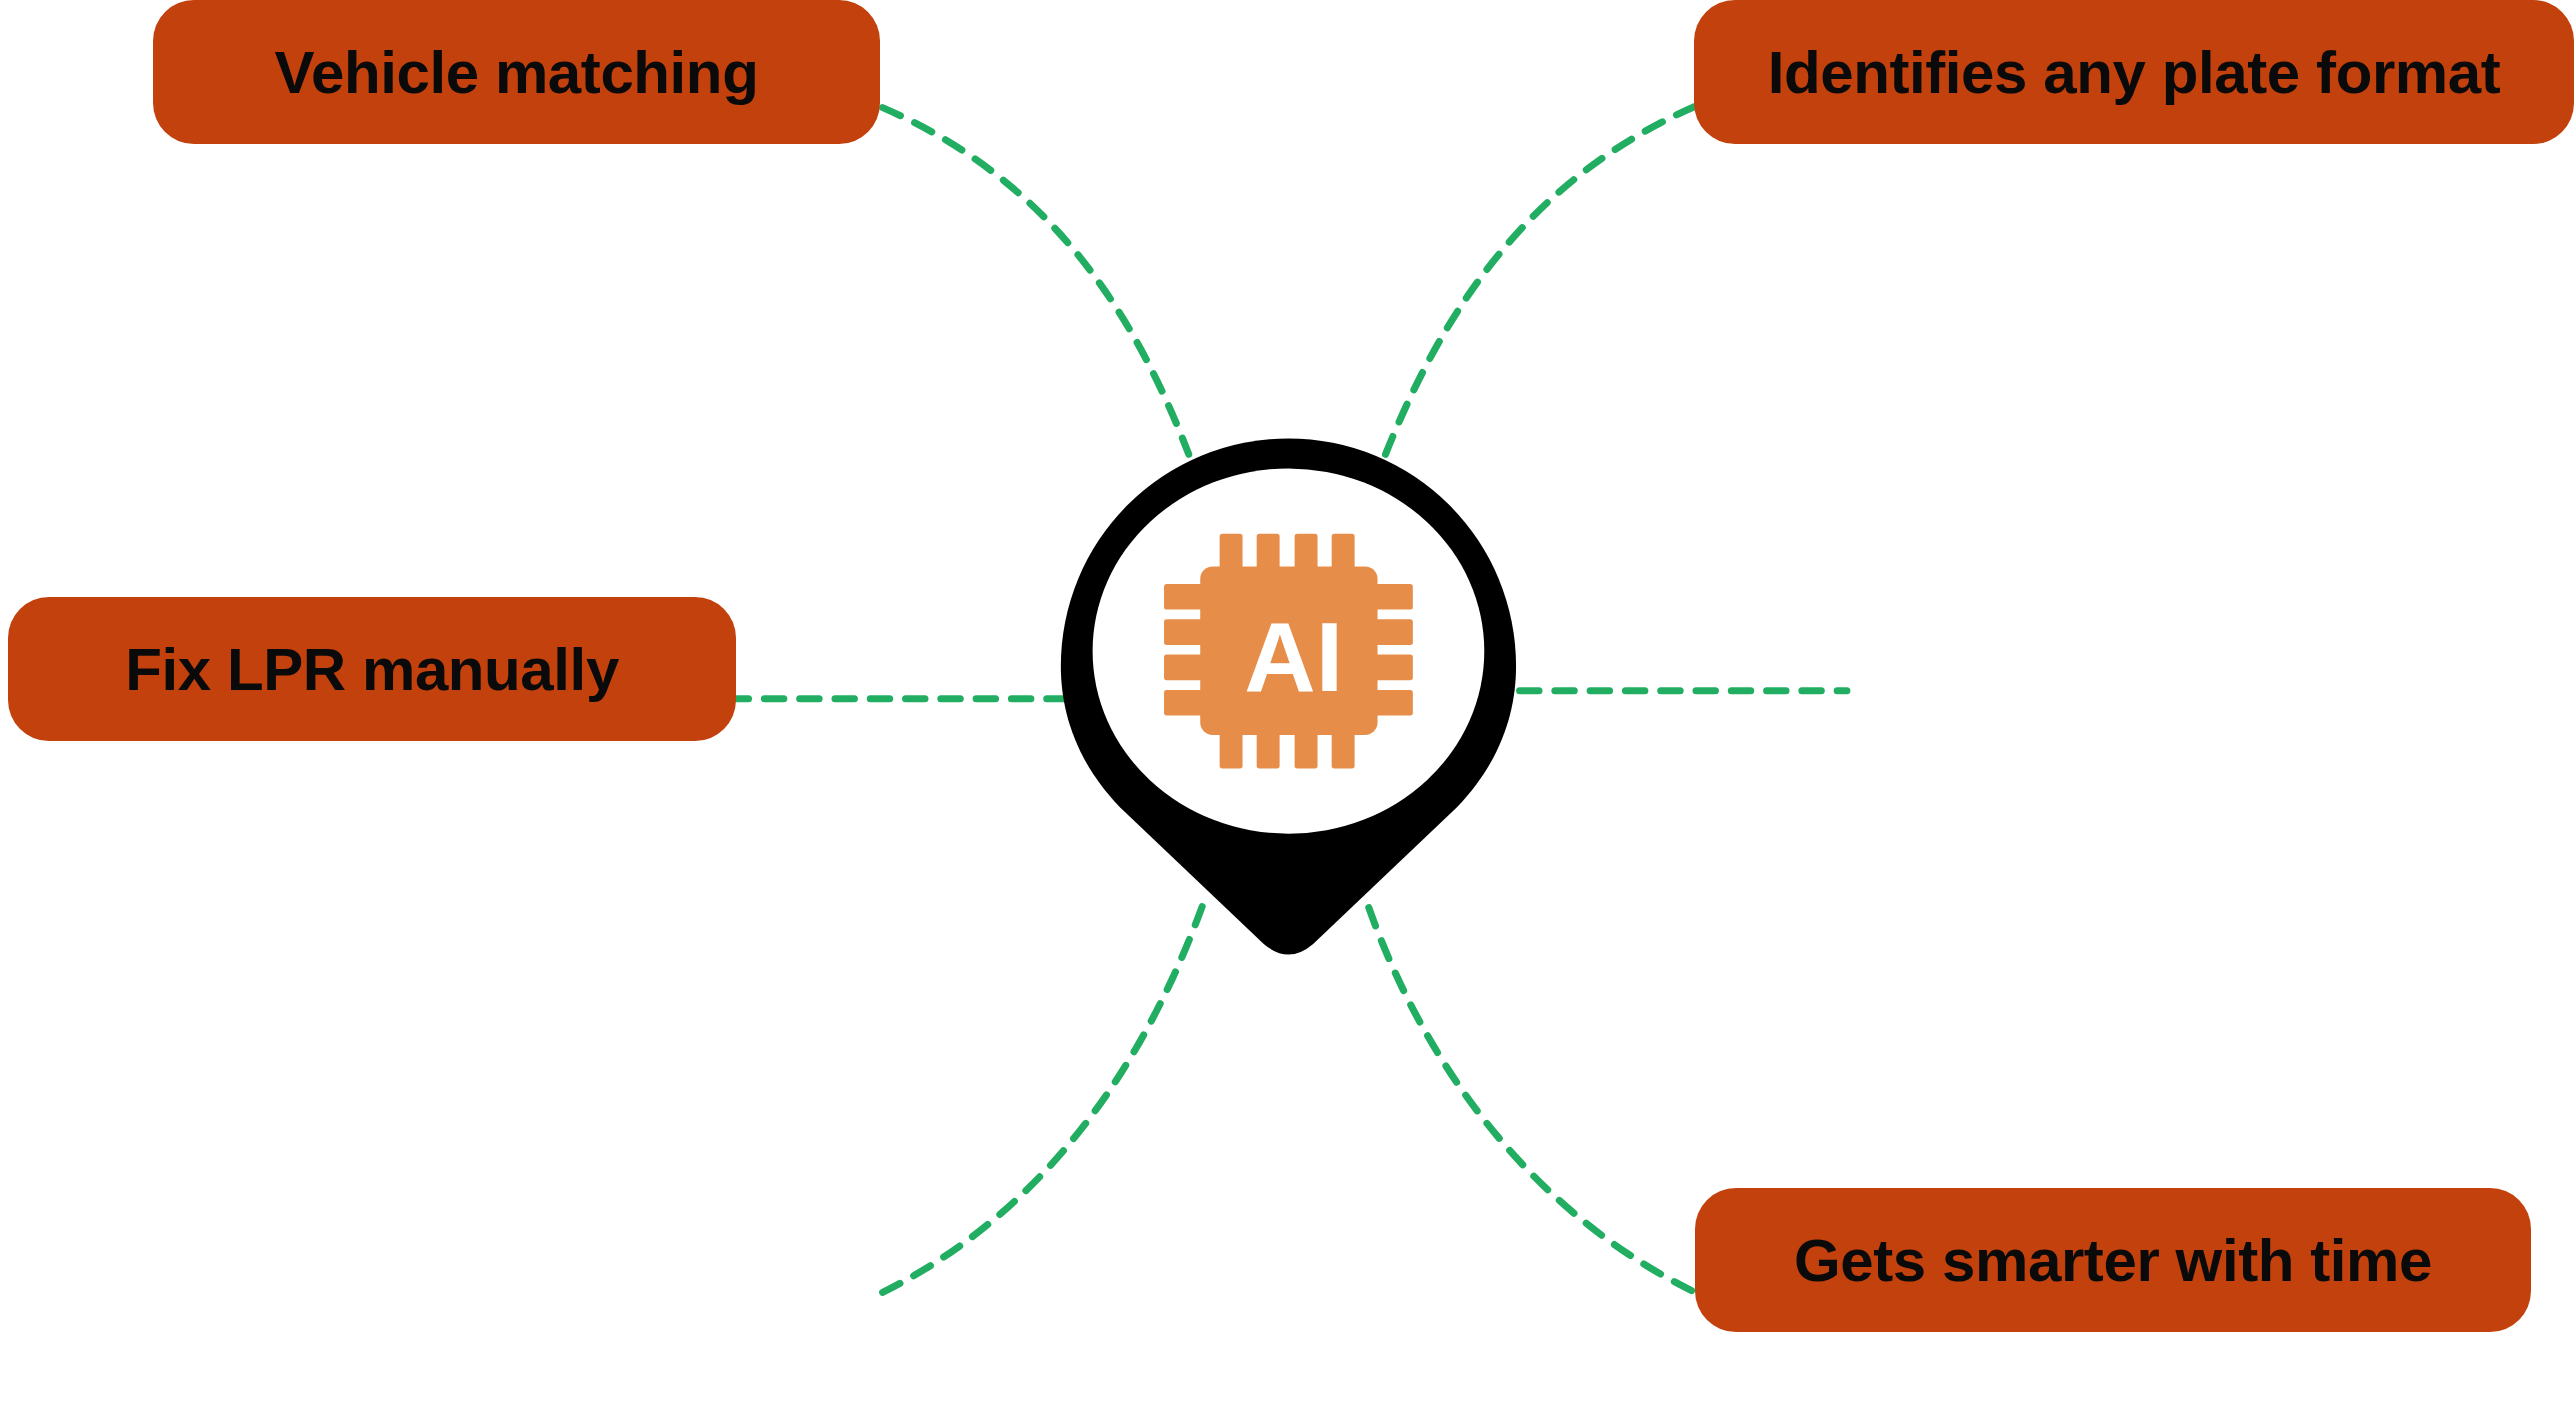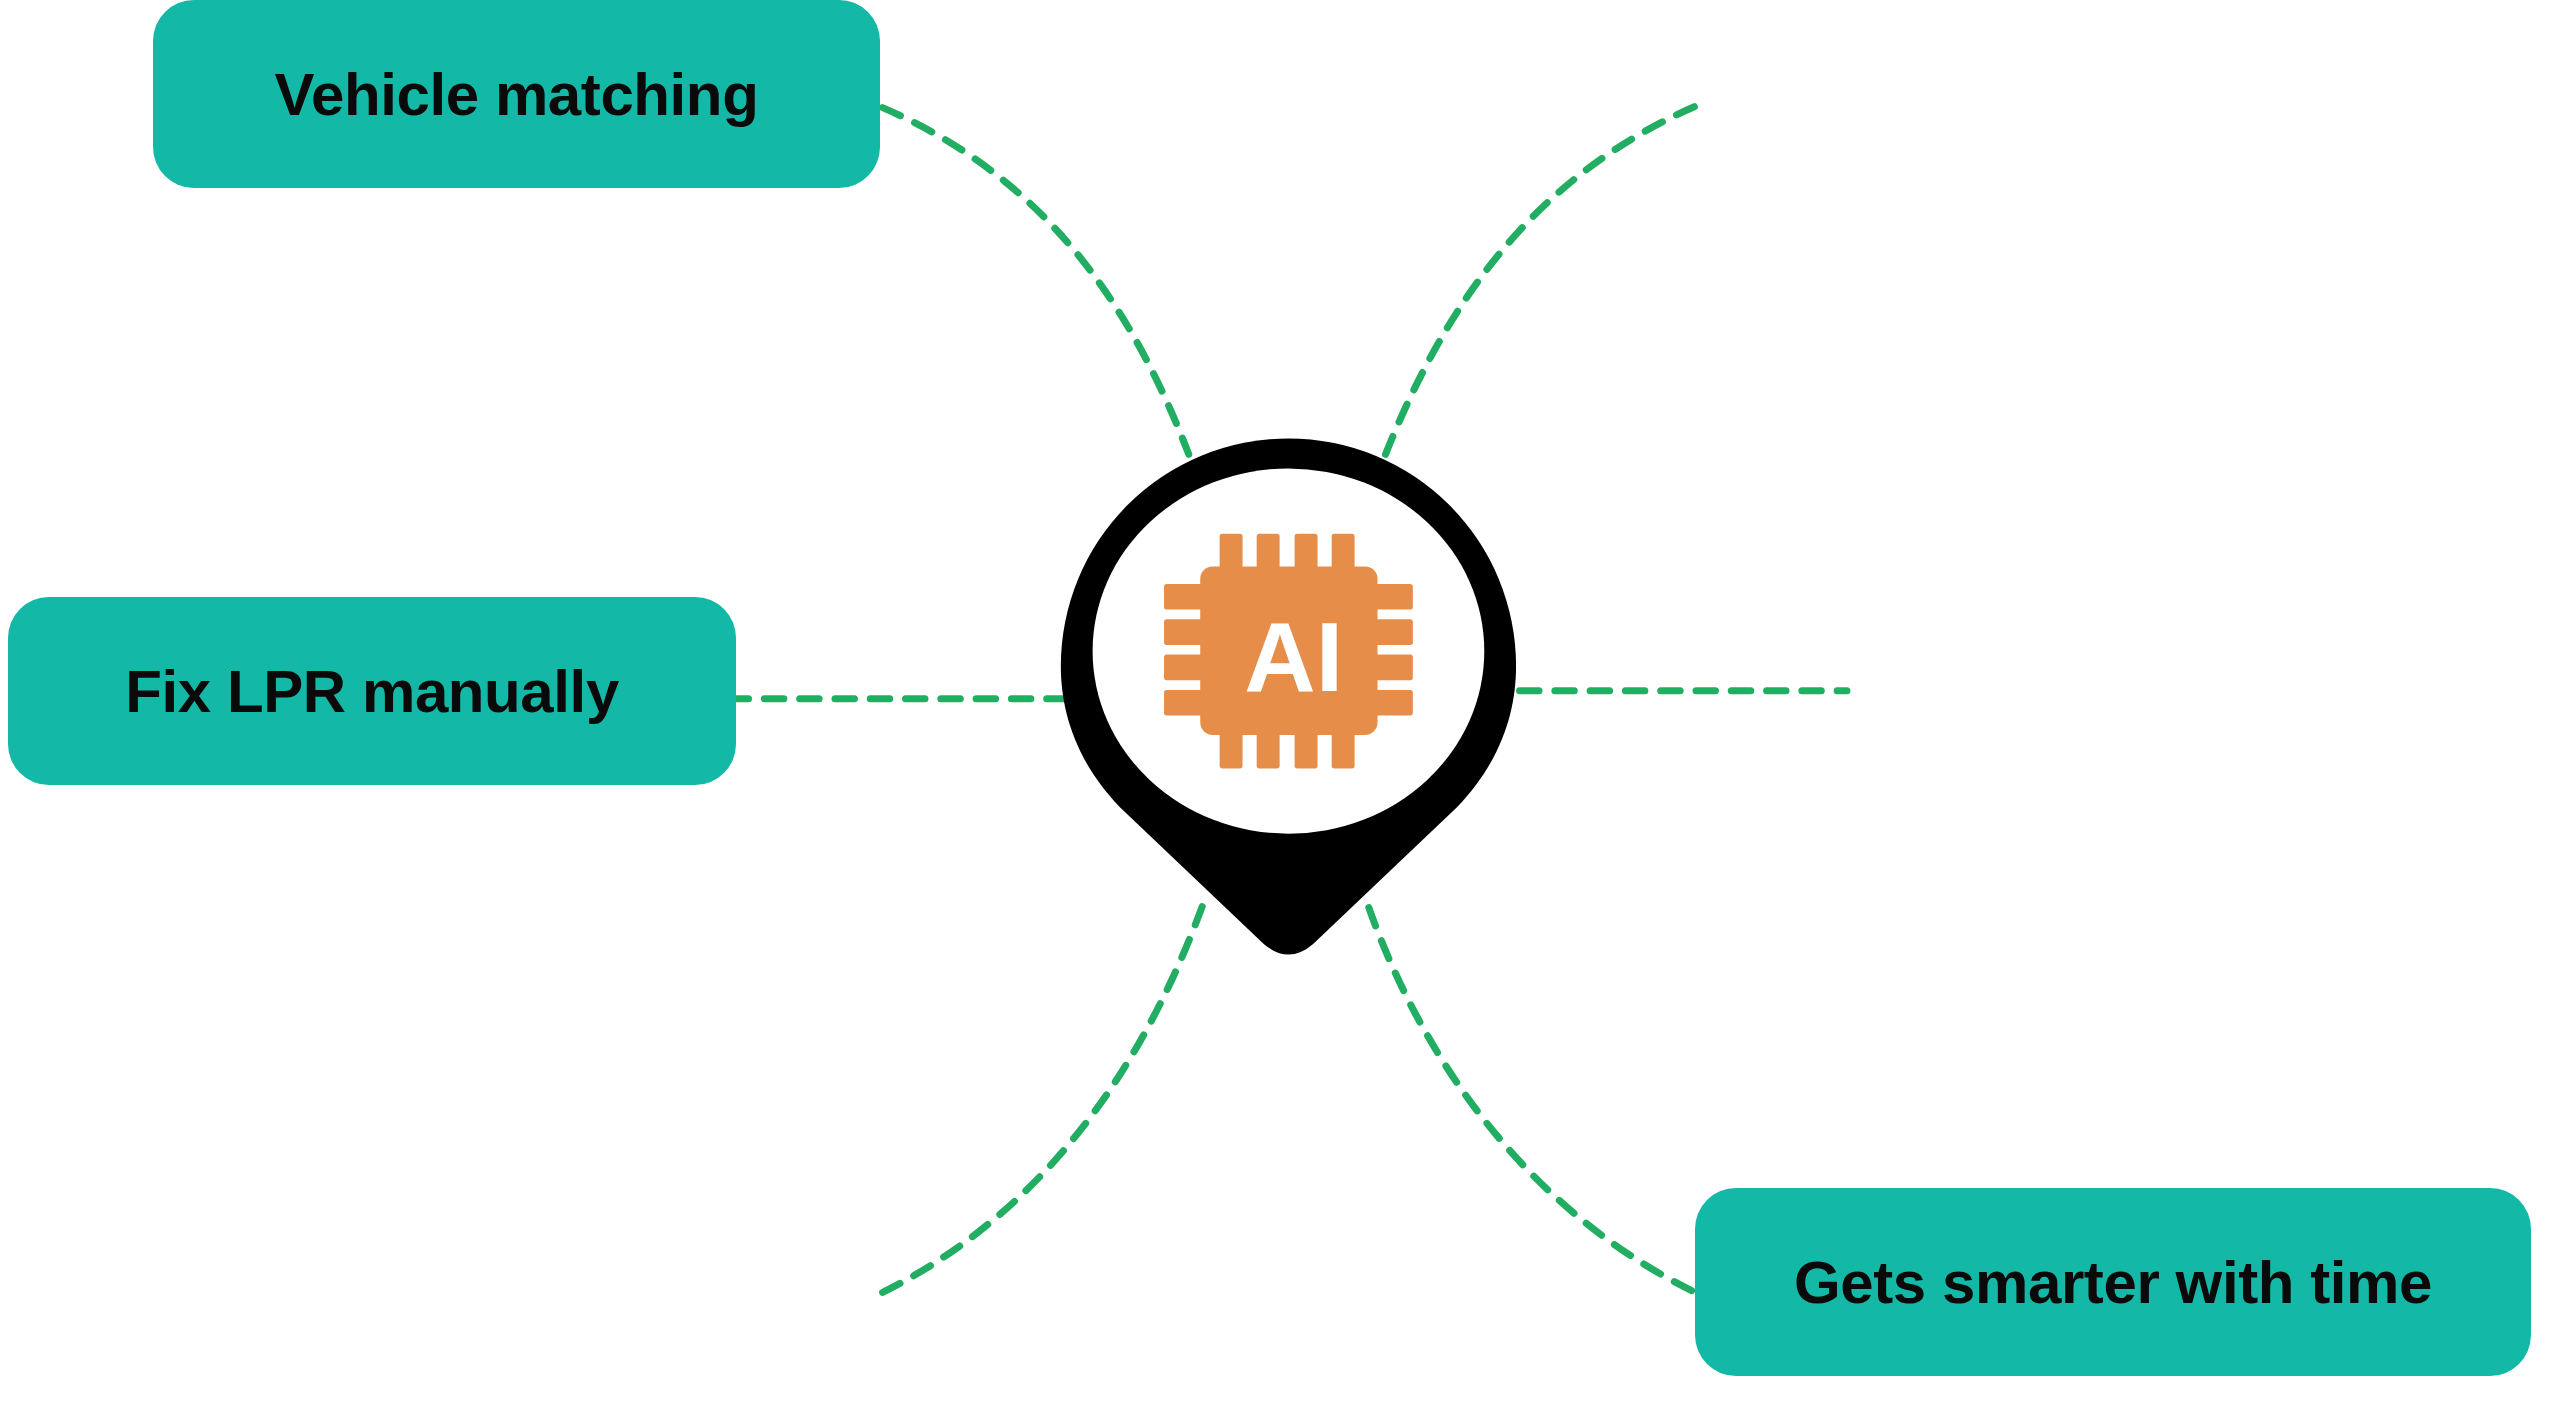--- a/index.html
+++ b/index.html
@@ -1,20 +1,20 @@
 <!DOCTYPE html>
 <html style="font-size:14px"><head>
 <meta charset="utf-8">
 <style>
   html, body { margin: 0; padding: 0; background: #ffffff; }
   body { width: 2576px; height: 1408px; position: relative; overflow: hidden;
          font-family: "Liberation Sans", sans-serif; }
   .stage { position: absolute; left: 0; top: 0; width: 2576px; height: 1408px; }
   svg.lines { position: absolute; left: 0; top: 0; width: 2576px; height: 1408px; }
-  .feature-box { position: absolute; height: 188px; background: #14b8a6;
+  .feature-box { position: absolute; height: 144px; background: #c2410c;
          border-radius: 41px; display: flex; align-items: center; justify-content: center;
          box-sizing: border-box; }
   .feature-label { font-size: 60px; font-weight: bold; color: #0a0a0a; white-space: nowrap;
          letter-spacing: -0.4px; }
   #box-tl { left: 153px; top: 0px; width: 727px; }
   #box-tr { left: 1694px; top: 0px; width: 880px; }
   #box-ml { left: 8px; top: 597px; width: 728px; text-align: center; }
   #box-mr { left: 1847px; top: 597px; width: 727px; }
   #box-bl { left: 153px; top: 1232px; width: 727px; }
   #box-br { left: 1695px; top: 1188px; width: 836px; }
@@ -61,20 +61,23 @@
         <rect x="1556" y="742" width="45" height="29" rx="3"></rect>
         <rect x="1556" y="782" width="45" height="29" rx="3"></rect>
       </g>
       <text class="ai-text" x="1466" y="783" text-anchor="middle">AI</text>
     </g>
   </svg>
 
   <div class="feature-box" id="box-tl">
     <span class="feature-label">Vehicle matching</span>
   </div>
+  <div class="feature-box" id="box-tr">
+    <span class="feature-label">Identifies any plate format</span>
+  </div>
   <div class="feature-box" id="box-ml">
     <span class="feature-label">Fix LPR manually</span>
   </div>
   <div class="feature-box" id="box-br">
     <span class="feature-label">Gets smarter with time</span>
   </div>
 
 </div>
 
 

